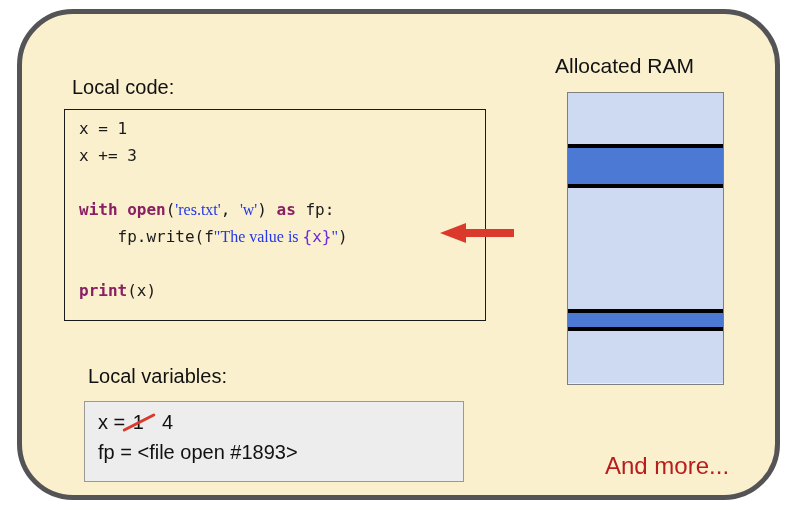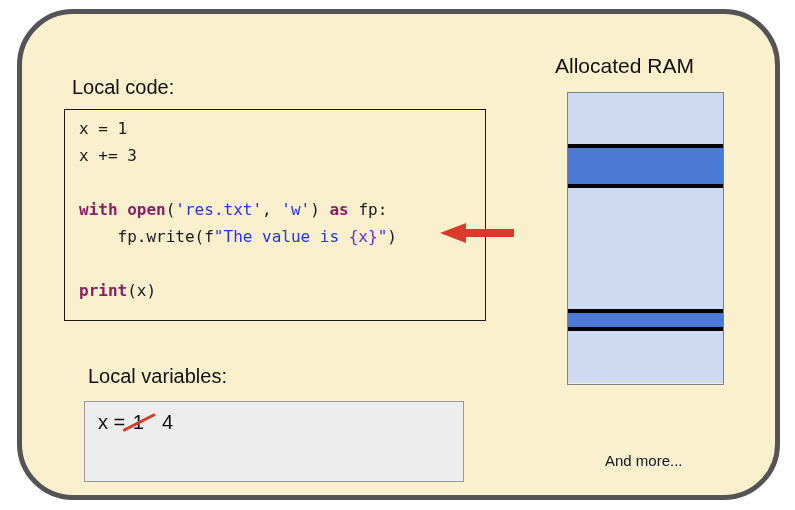--- a/index.html
+++ b/index.html
@@ -51,21 +51,21 @@
   .code-box pre{
     margin:0;
     padding:5px 0 0 14px;
     font-family:"DejaVu Sans Mono", monospace;
     font-size:16px;
     line-height:27px;
     color:var(--code-text);
   }
   .code-line{white-space:pre;min-height:27px;}
   .tok-kw{color:var(--keyword);font-weight:bold;}
-  .tok-str{color:var(--string-blue);}
+  .tok-str{color:var(--string-blue);font-family:Liberation Serif, serif;}
   .tok-expr{color:var(--fstring-expr);}
   .tok-plain{color:var(--code-text);}
   .arrow{
     position:absolute;
     left:418px;top:209px;width:74px;height:20px;
     z-index:3;
   }
   .arrow .head{
     position:absolute;left:0;top:0;
     width:0;height:0;
@@ -109,21 +109,21 @@
     left:-10px;top:48%;
     width:36px;height:3px;
     background:var(--accent-red);
     transform:rotate(-27deg);
     border-radius:2px;
   }
   .new-value{margin-left:16px;}
   #and-more-label{
     position:absolute;
     left:583px;top:438px;
-    font-size:15px;color:#0f172a;
+    font-size:24px;color:#b91c1c;
   }
 </style>
 </head>
 <body>
 
 <div class="stage">
   <div class="panel">
 
     <div class="heading" id="your-code-heading">Local code:</div>
 
@@ -149,18 +149,19 @@
         <div class="ram-seg ram-separator" style="height: 4.5px;"></div>
         <div class="ram-seg ram-light" style="height: 52px;"></div>
       </div>
 
     <div class="heading" id="local-vars-heading">Local variables:</div>
 
     <div class="vars-box">
       <div>
         <span>x = </span><span class="strike-old">1</span><span class="new-value">4</span>
       </div>
+      <div>fp = &lt;file open #1893&gt;</div>
     </div>
 
     <div id="and-more-label">And more...</div>
 
   </div>
 </div>
 
 </body></html>

